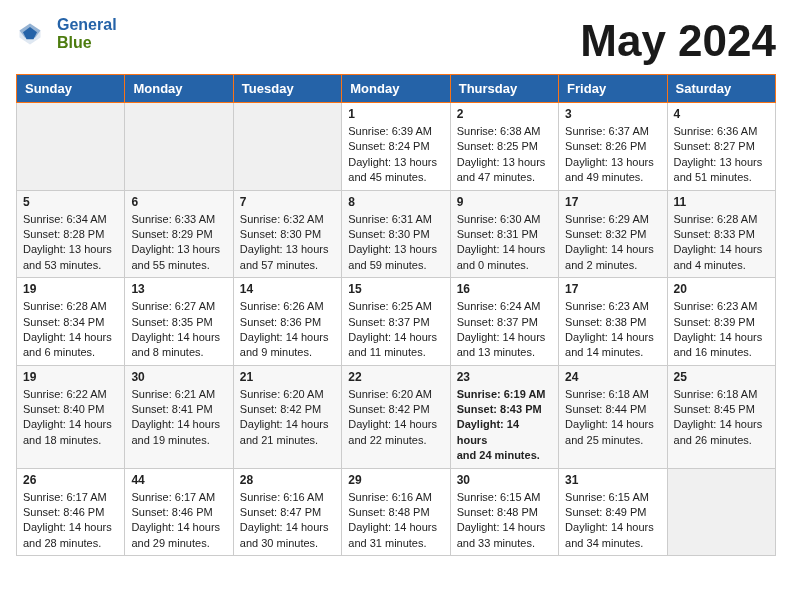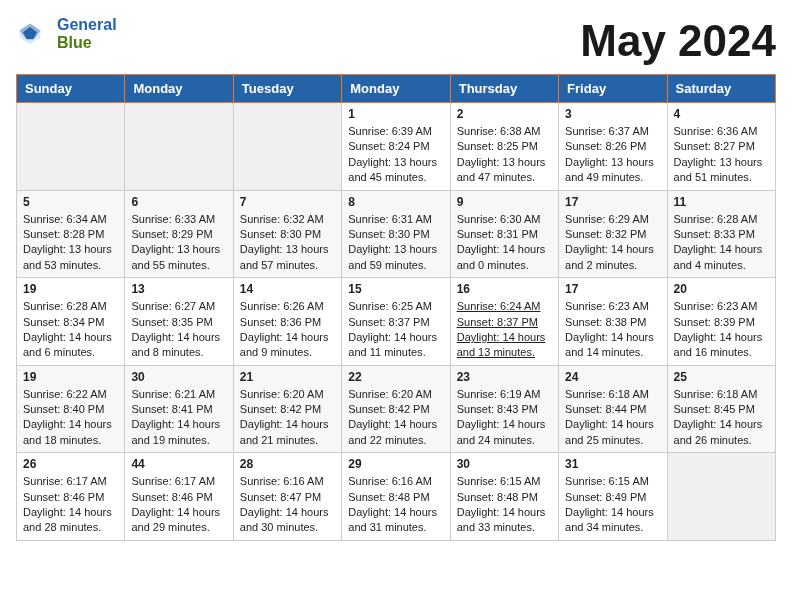--- a/index.html
+++ b/index.html
@@ -219,21 +219,21 @@
         </td>
         <td>
           <div class="day-number">15</div>
           <div class="day-info" style="white-space: pre-line;">Sunrise: 6:25 AM
 Sunset: 8:37 PM
 Daylight: 14 hours
 and 11 minutes.</div>
         </td>
         <td>
           <div class="day-number">16</div>
-          <div class="day-info" style="white-space: pre-line; text-decoration: underline;">Sunrise: 6:24 AM
+          <div class="day-info" style="white-space: pre-line;">Sunrise: 6:24 AM
 Sunset: 8:37 PM
 Daylight: 14 hours
 and 13 minutes.</div>
         </td>
         <td>
           <div class="day-number">17</div>
           <div class="day-info" style="white-space: pre-line;">Sunrise: 6:23 AM
 Sunset: 8:38 PM
 Daylight: 14 hours
 and 14 minutes.</div>
@@ -270,21 +270,21 @@
         </td>
         <td>
           <div class="day-number">22</div>
           <div class="day-info" style="white-space: pre-line;">Sunrise: 6:20 AM
 Sunset: 8:42 PM
 Daylight: 14 hours
 and 22 minutes.</div>
         </td>
         <td>
           <div class="day-number">23</div>
-          <div class="day-info" style="white-space: pre-line;">Sunrise: 6:19 AM
+          <div class="day-info" style="white-space: pre-line; font-weight: bold;">Sunrise: 6:19 AM
 Sunset: 8:43 PM
 Daylight: 14 hours
 and 24 minutes.</div>
         </td>
         <td>
           <div class="day-number">24</div>
           <div class="day-info" style="white-space: pre-line;">Sunrise: 6:18 AM
 Sunset: 8:44 PM
 Daylight: 14 hours
 and 25 minutes.</div>

